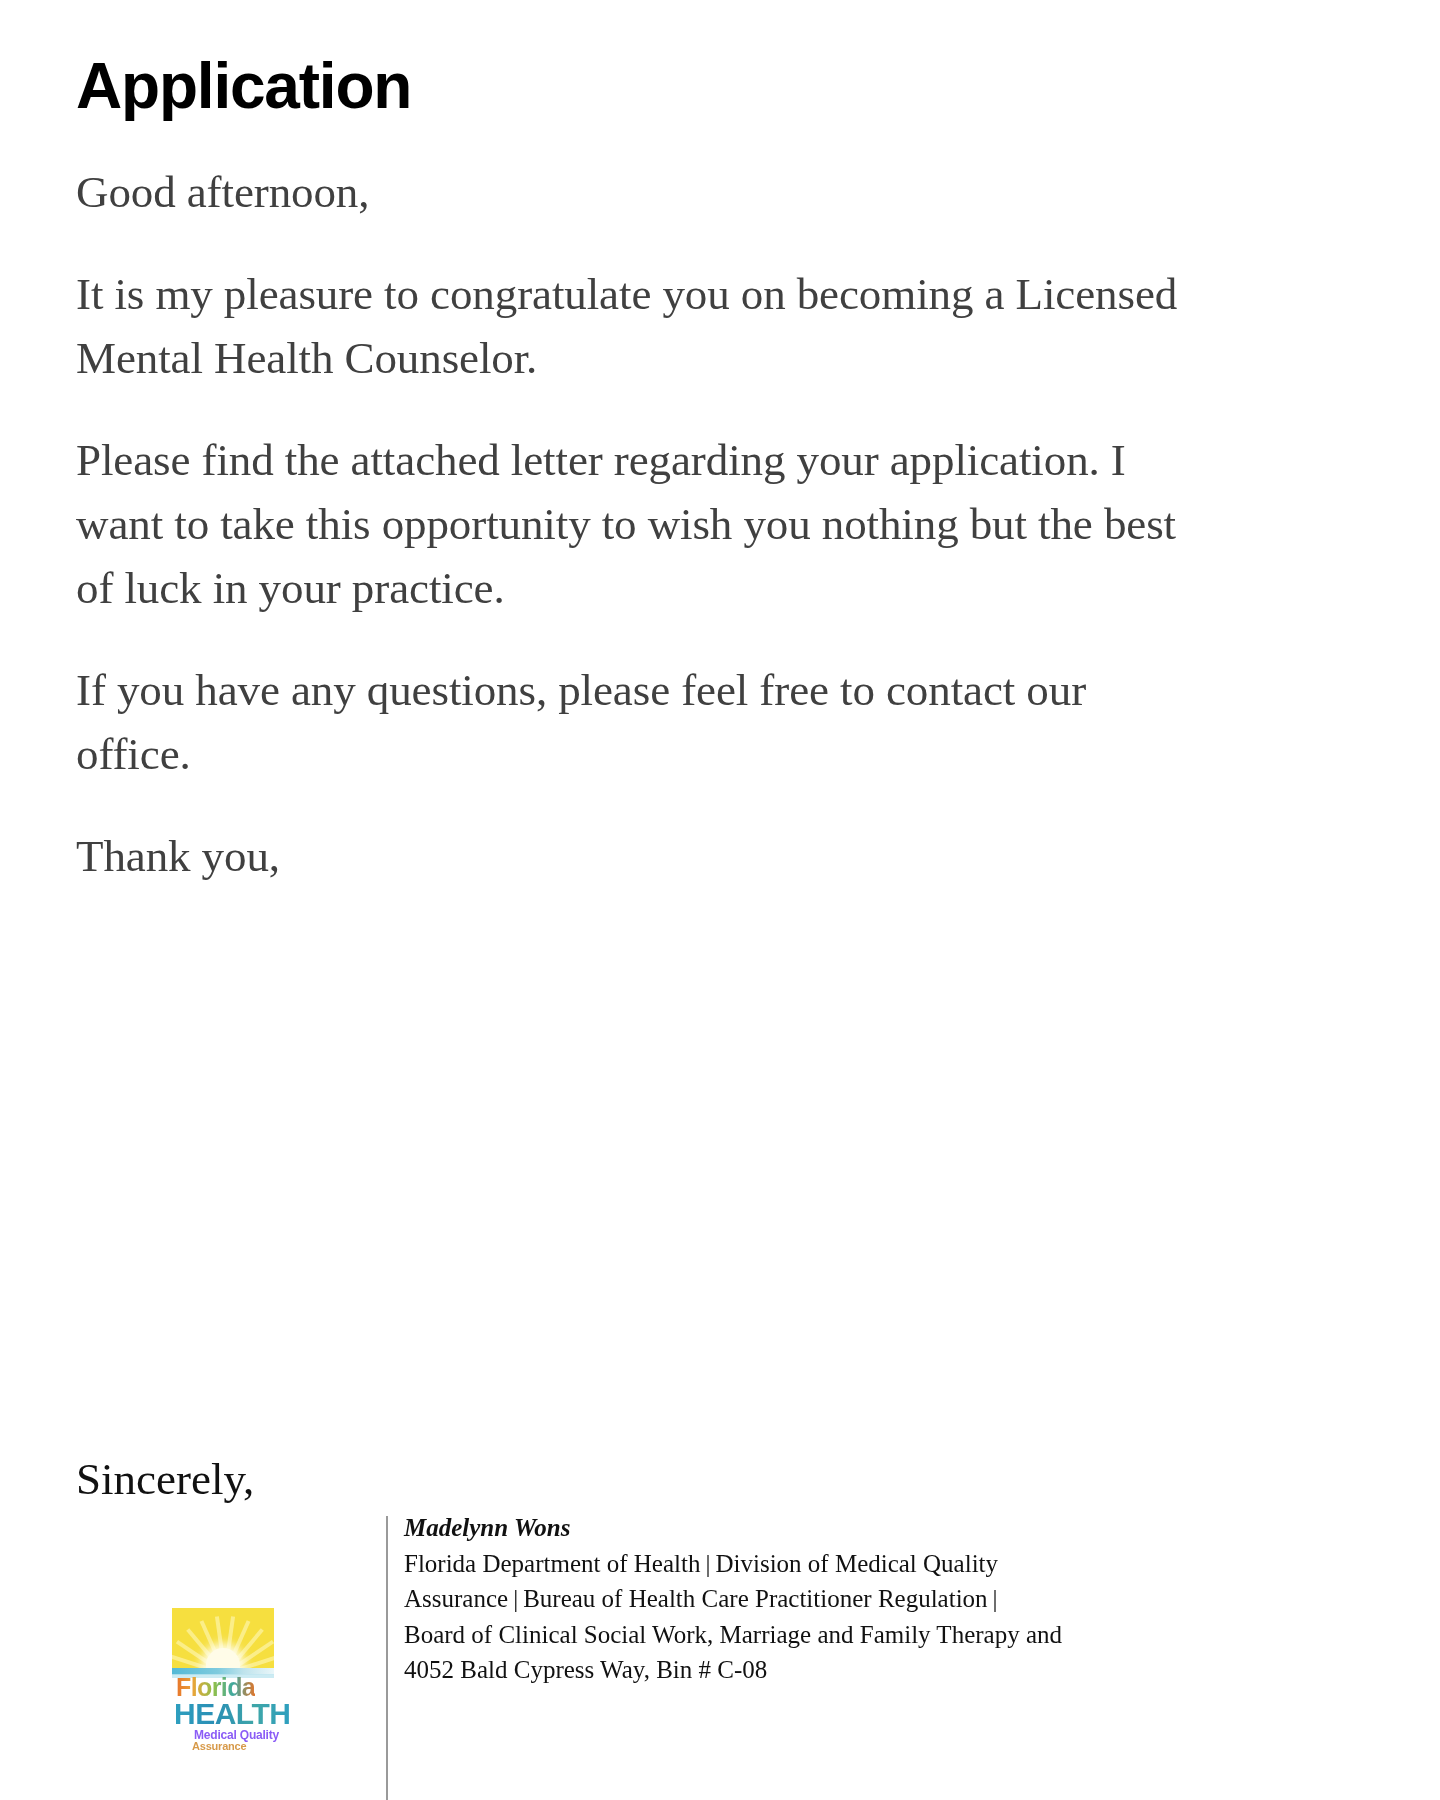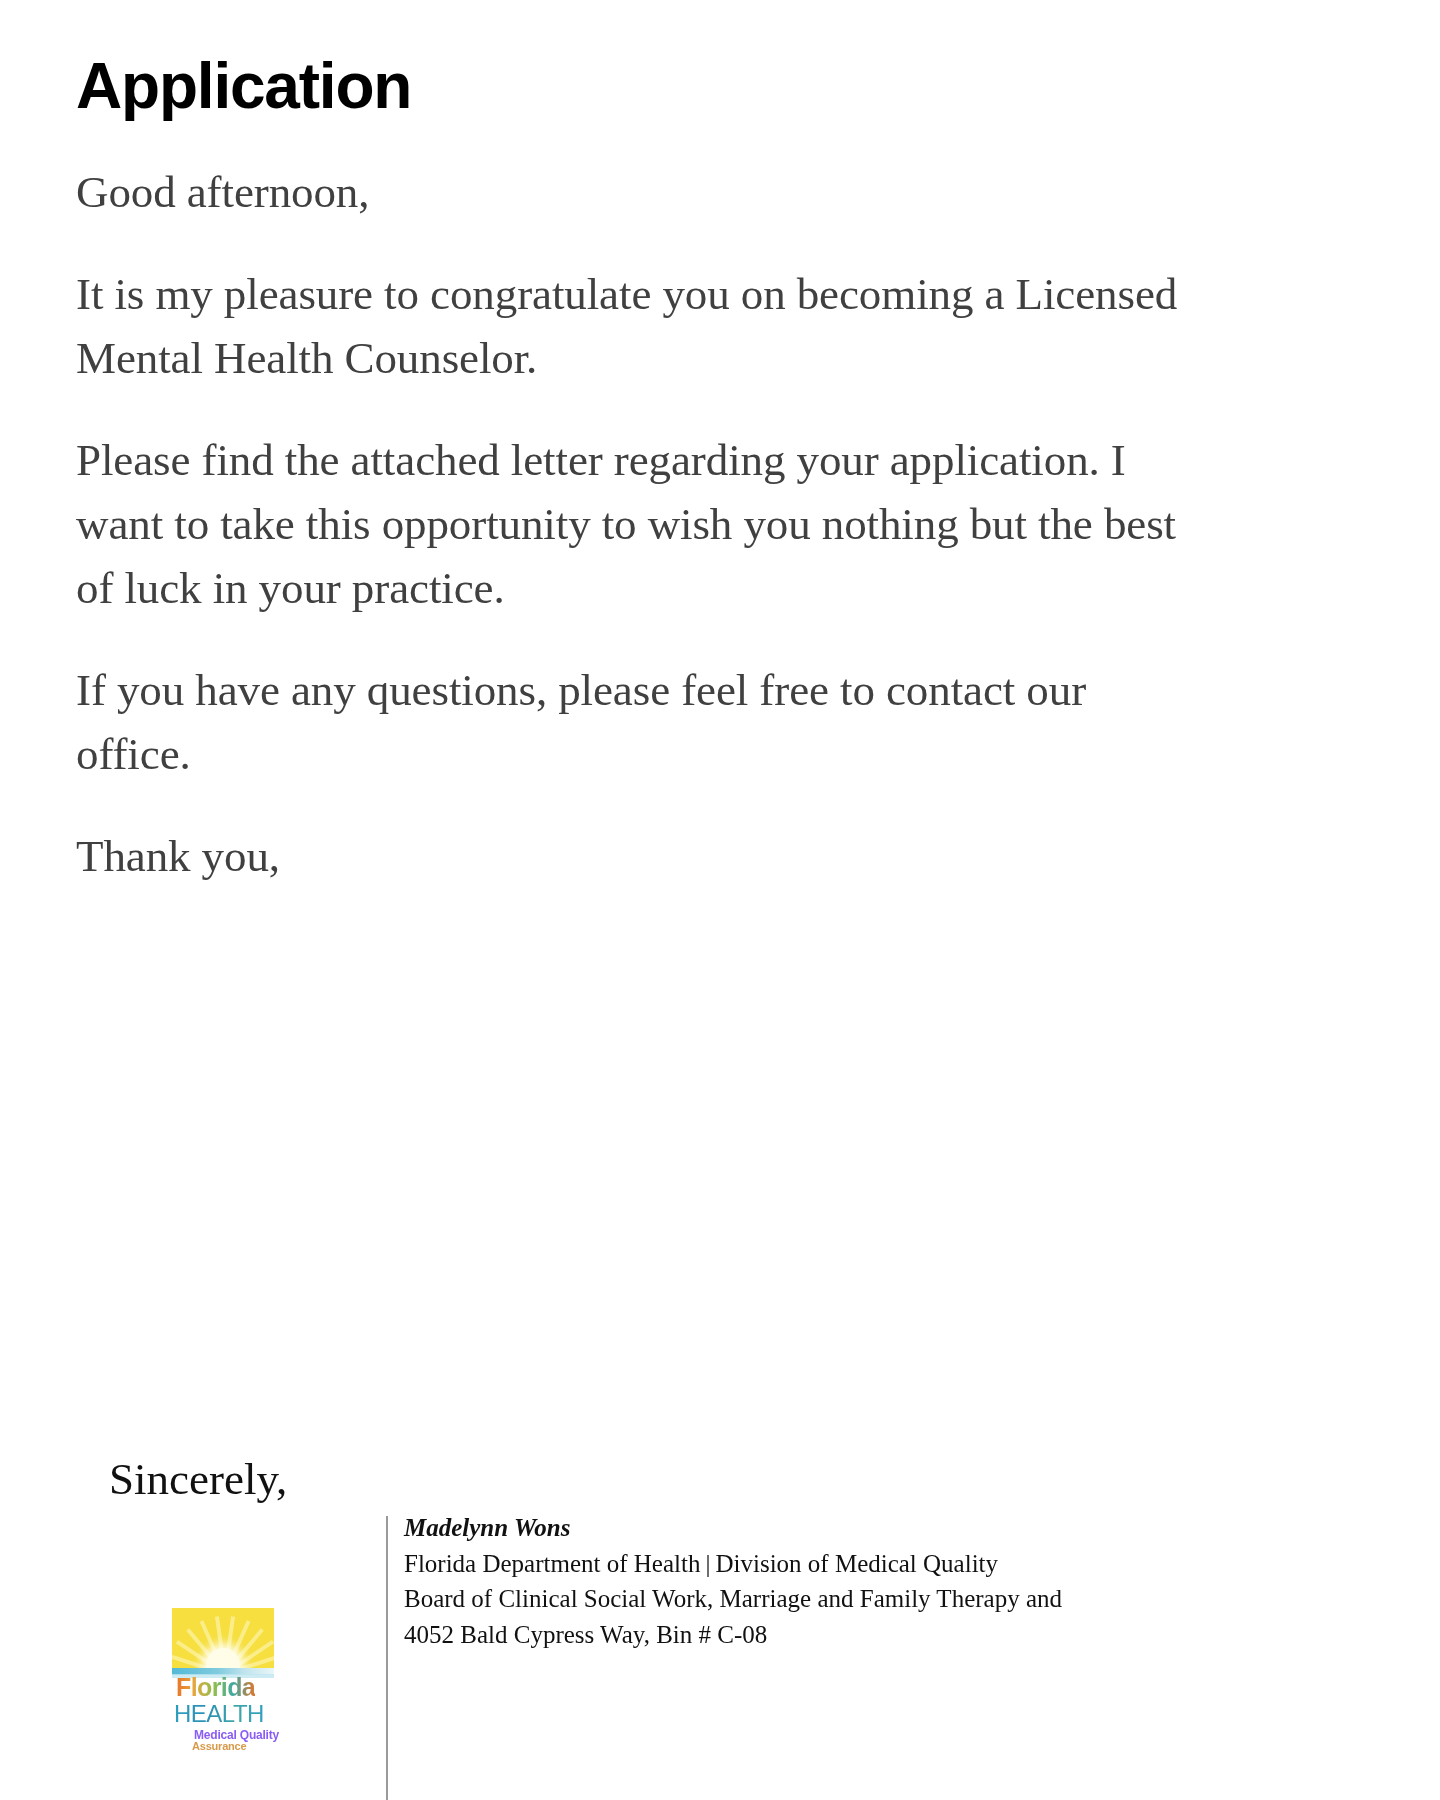--- a/index.html
+++ b/index.html
@@ -59,21 +59,20 @@
   
   .closing {
     position: absolute;
     left: 76px;
     top: 1448px;
     font-family: "Liberation Serif", "DejaVu Serif", serif;
     font-size: 45px;
     line-height: 62px;
     color: #111;
     white-space: nowrap;
-    margin-left: 33px;
   }
 
   .sig-area {
     position: absolute;
     left: 76px;
     top: 1510px;
     width: 1340px;
     height: 290px;
   }
 
@@ -146,22 +145,22 @@
     -webkit-background-clip: text;
     background-clip: text;
     color: transparent;
     white-space: nowrap;
   }
   .logo-health {
     position: absolute;
     left: 2px;
     top: 90px;
     font-family: "Liberation Sans", "DejaVu Sans", sans-serif;
-    font-weight: 400;
-    font-size: 24px;
+    font-weight: 700;
+    font-size: 30px;
     line-height: 32px;
     letter-spacing: -0.5px;
     background: linear-gradient(90deg, #2E9FBF 0%, #2A8FB5 35%, #3FA6A8 70%, #2E9FBF 100%);
     -webkit-background-clip: text;
     background-clip: text;
     color: transparent;
     white-space: nowrap;
   }
   .logo-mqa1 {
     position: absolute;
@@ -261,19 +260,20 @@
       <div class="logo-health">HEALTH</div>
       <div class="logo-mqa1">Medical Quality</div>
       <div class="logo-mqa2">Assurance</div>
     </div>
 
     <div class="sig-divider"></div>
 
     <div class="sig-text">
       <div class="sig-line it">Madelynn Wons</div>
       <div class="sig-line"><span>Florida Department of Health</span><span class="pipe">|</span><span>Division of Medical Quality</span></div>
+      <div class="sig-line"><span>Assurance</span><span class="pipe">|</span><span>Bureau of Health Care Practitioner Regulation</span><span class="pipe">|</span></div>
       <div class="sig-line">Board of Clinical Social Work, Marriage and Family Therapy and</div>
       <div class="sig-line">4052 Bald Cypress Way, Bin # C-08</div>
     </div>
 
   </div>
 
 </div>
 
 </body></html>

